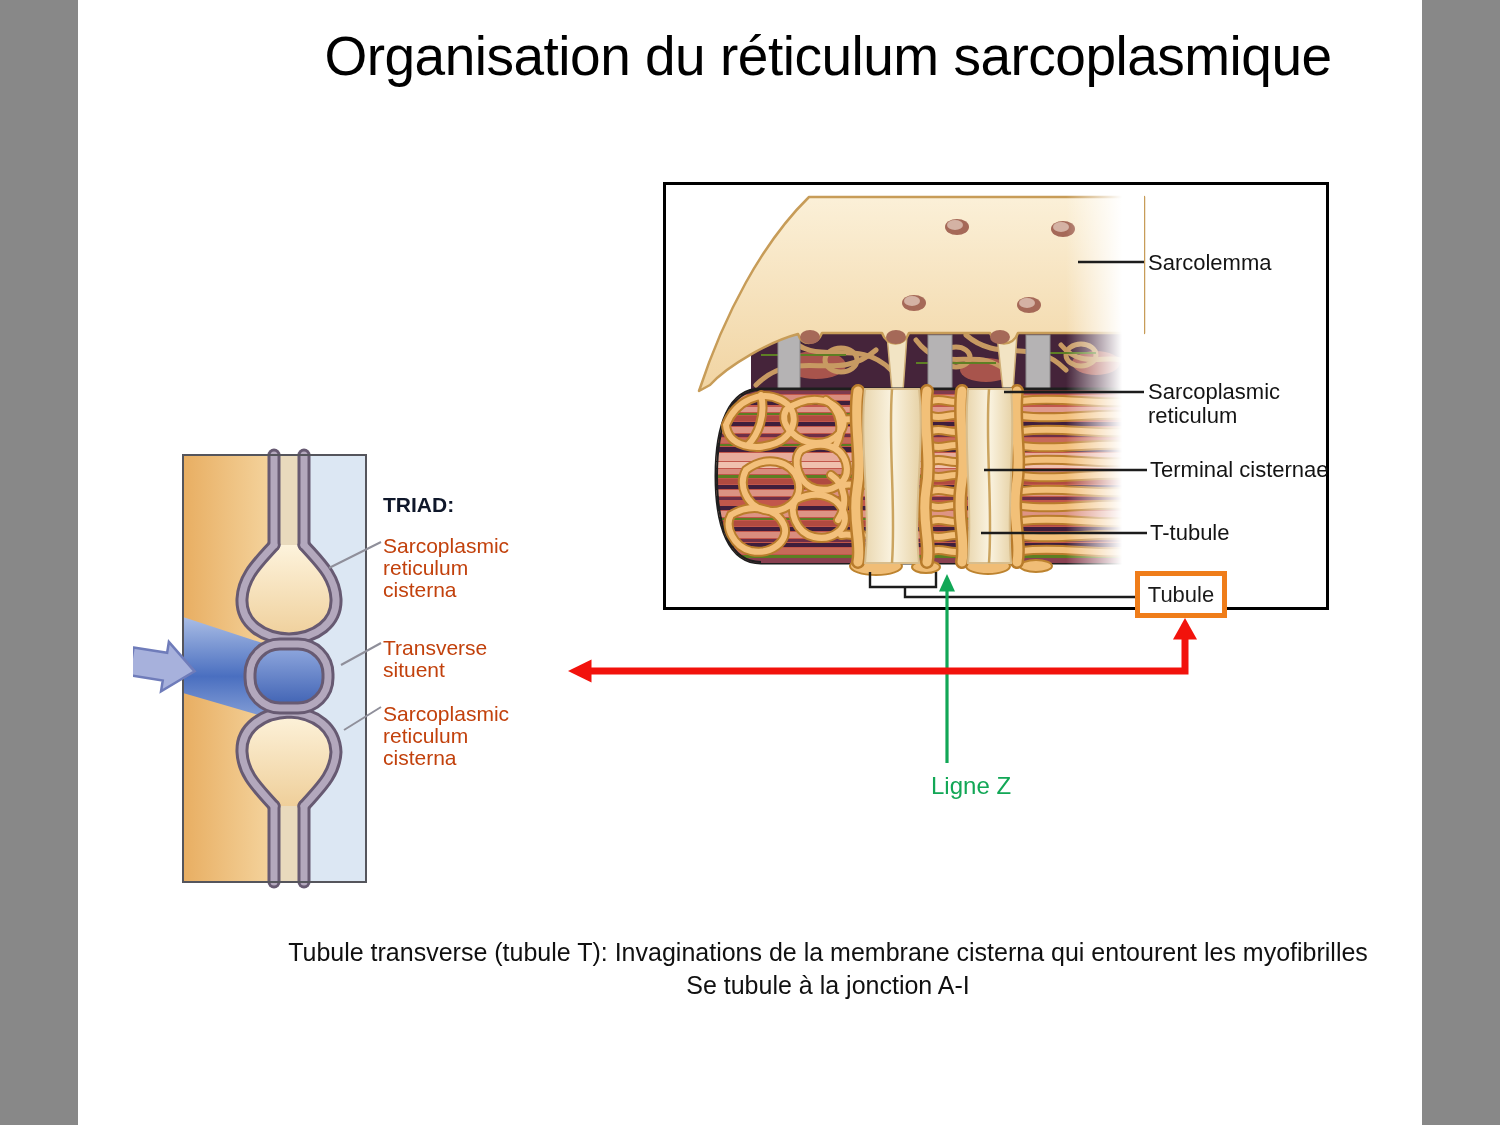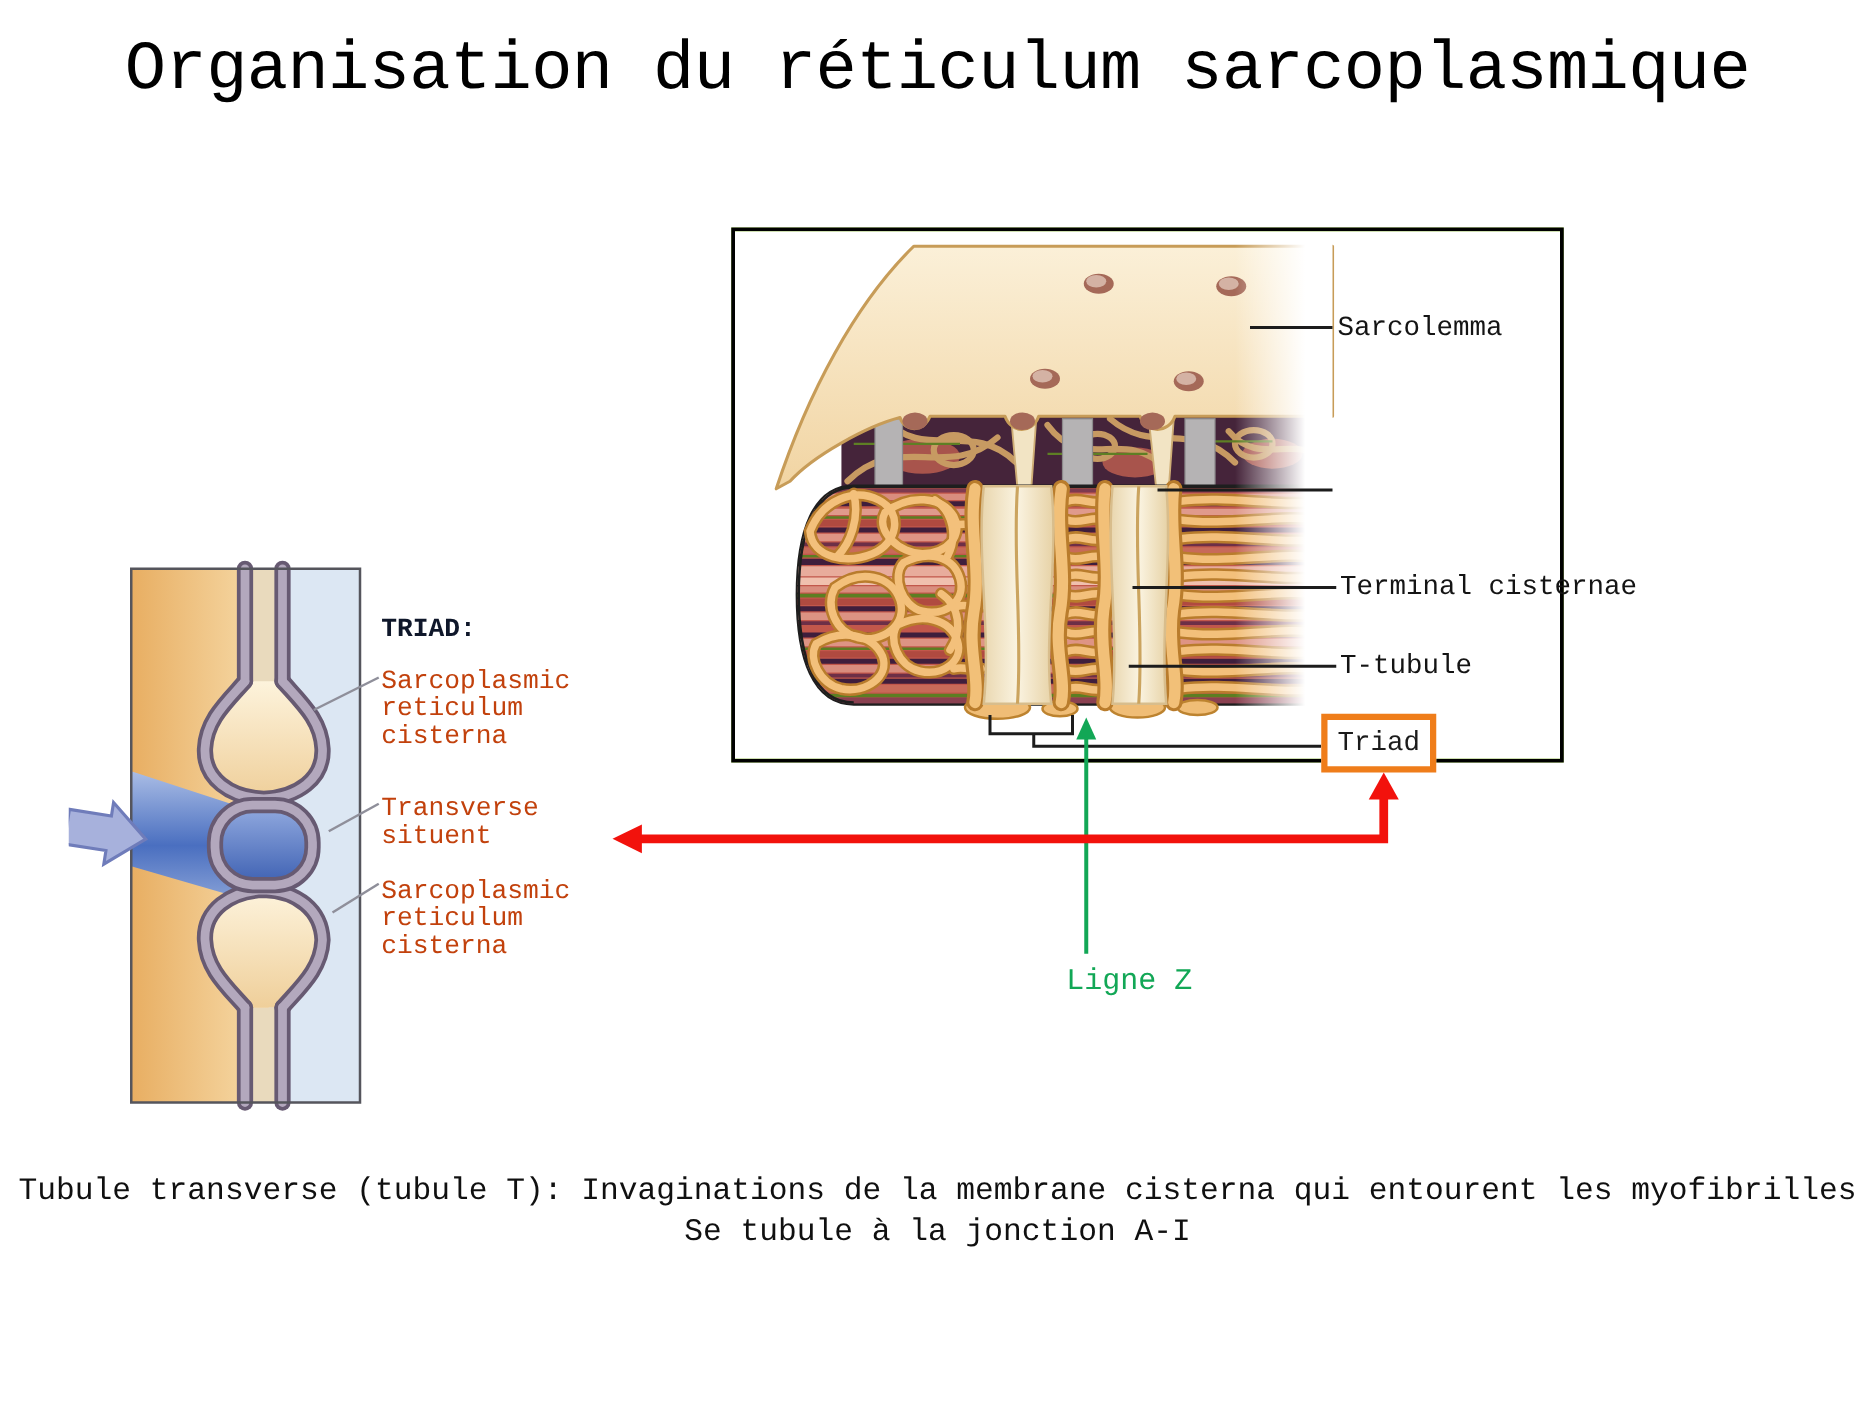--- a/index.html
+++ b/index.html
@@ -1,17 +1,17 @@
 <!DOCTYPE html>
 <html><head>
 <meta charset="utf-8">
 <style>
   html,body{margin:0;padding:0;background:#888;}
-  .slide{position:relative;width:1500px;height:1125px;background:#fff;overflow:hidden;
-         font-family:Liberation Mono, monospace;margin:0 auto;}
+  .slide{position:relative;width:1344px;height:1125px;background:#fff;overflow:hidden;
+         font-family:Liberation Sans, sans-serif;margin:0 auto;}
   .title{position:absolute;left:0;top:24px;width:1500px;text-align:center;margin:0;
          font-size:55px;font-weight:400;letter-spacing:-0.5px;color:#000;}
   
   .main-box{position:absolute;left:585px;top:182px;width:666px;height:428px;
             box-sizing:border-box;border:3px solid #000;background:#bef264;}
   .main-box svg{position:absolute;left:0;top:0;}
   .mlabel{position:absolute;font-size:22px;line-height:24px;color:#141414;white-space:nowrap;}
   .mlabel.wrap{white-space:normal;}
   
   .triad-box{position:absolute;left:1057px;top:571px;width:92px;height:47px;
@@ -220,26 +220,27 @@
       <g fill="none" stroke="#1c1c1c" stroke-width="2.4">
         <path d="M412,77 H478"></path>
         <path d="M338,207 H478"></path>
         <path d="M318,285 H481"></path>
         <path d="M315,348 H481"></path>
         <path d="M204,387 V402 H270 V387 M239,402 V412 H469"></path>
       </g>
     </svg>
 
     <div class="mlabel" style="left:482px;top:66px">Sarcolemma</div>
+    <div class="mlabel wrap" style="left:482px;top:195px;width:150px">Sarcoplasmic reticulum</div>
     <div class="mlabel" style="left:484px;top:273px">Terminal cisternae</div>
     <div class="mlabel" style="left:484px;top:336px">T-tubule</div>
   </div>
 
   <div class="triad-box">
-    <span>Triad</span>
+    <span>Tubule</span>
   </div>
 
   <div class="inset">
     <svg width="390" height="490" viewBox="0 0 390 490">
       <defs>
         <linearGradient id="gradOr" x1="0" y1="0" x2="1" y2="0">
           <stop offset="0" stop-color="#e8ae62"></stop>
             <stop offset="1" stop-color="#f7dcab"></stop>
         </linearGradient>
         <linearGradient id="gradTT" x1="0" y1="0" x2="0" y2="1">

